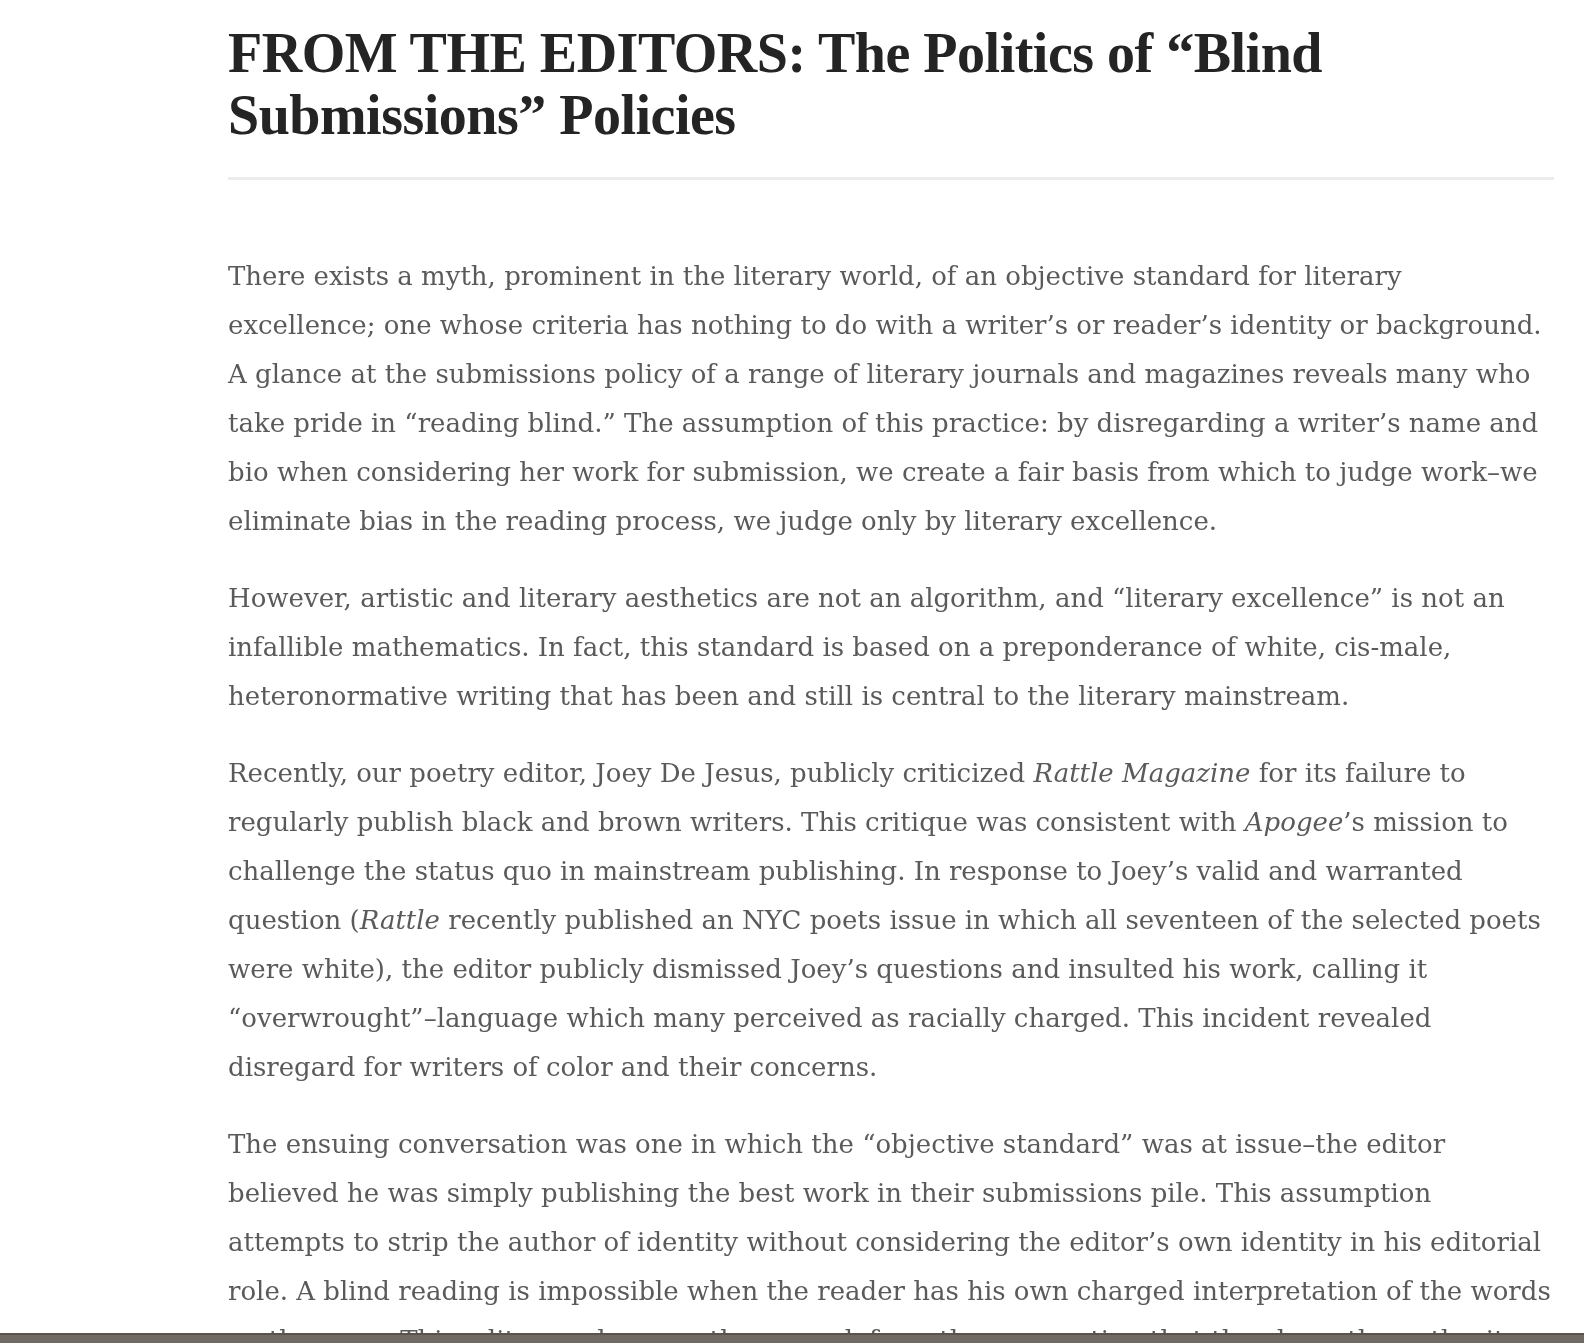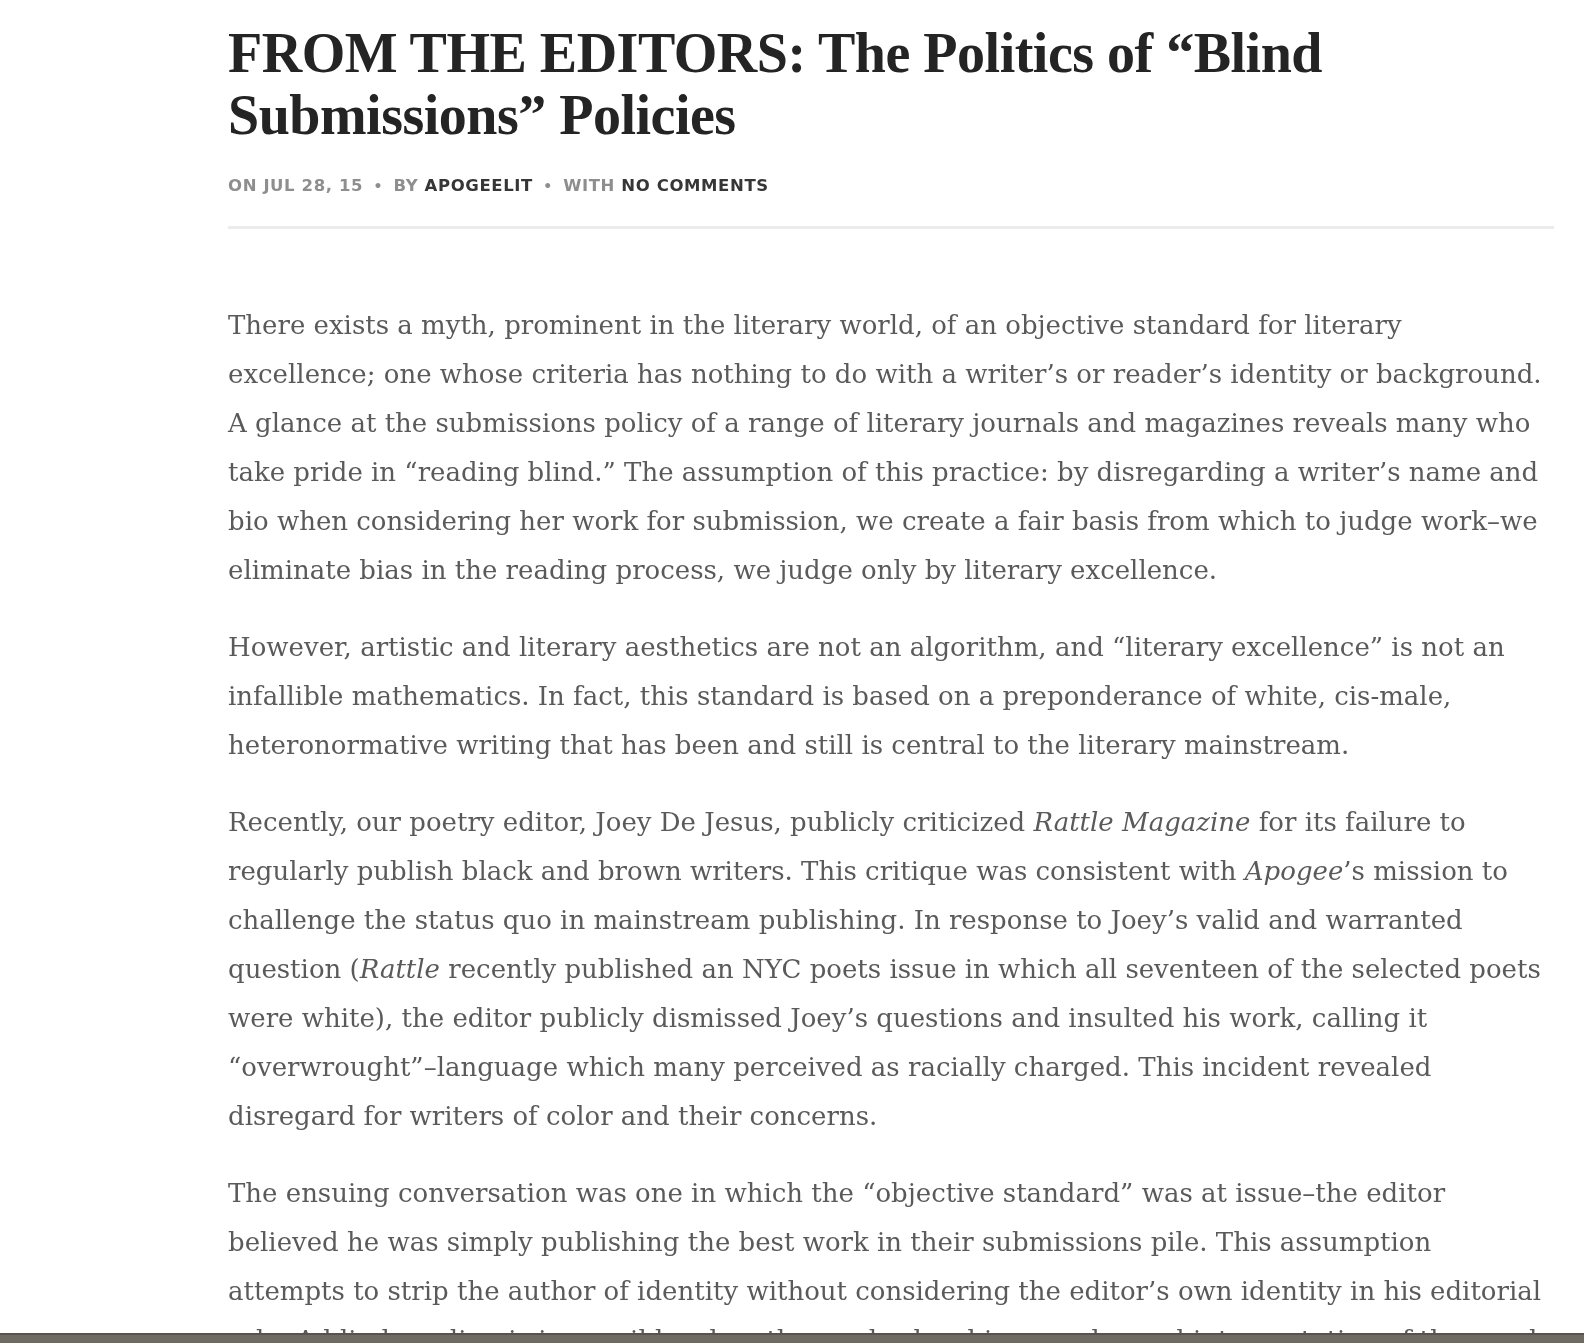--- a/index.html
+++ b/index.html
@@ -76,29 +76,20 @@
   }
 </style>
 </head>
 <body>
 
 <div class="page">
   <div class="content">
 
     <h1 class="post-title">FROM THE EDITORS: The Politics of “Blind Submissions” Policies</h1>
 
-    <div class="byline">
-      <span>ON JUL 28, 15</span>
-      <span class="sep">•</span>
-      <span>BY</span>
-      <a class="meta-link">APOGEELIT</a>
-      <span class="sep">•</span>
-      <span>WITH</span>
-      <a class="meta-link">NO COMMENTS</a>
-    </div>
 
     <hr class="divider">
 
     <div class="article-body" id="article-body">
         <p><span>There exists a myth, prominent in the literary world, of an objective standard for literary excellence; one whose criteria has nothing to do with a writer’s or reader’s identity or background. A glance at the submissions policy of a range of literary journals and magazines reveals many who take pride in “reading blind.” The assumption of this practice: by disregarding a writer’s name and bio when considering her work for submission, we create a fair basis from which to judge work–we eliminate bias in the reading process, we judge only by literary excellence.</span></p>
         <p><span>However, artistic and literary aesthetics are not an algorithm, and “literary excellence” is not an infallible mathematics. In fact, this standard is based on a preponderance of white, cis-male, heteronormative writing that has been and still is central to the literary mainstream.</span></p>
         <p><span>Recently, our poetry editor, Joey De Jesus, publicly criticized </span><em>Rattle Magazine</em><span> for its failure to regularly publish black and brown writers. This critique was consistent with </span><em>Apogee</em><span>’s mission to challenge the status quo in mainstream publishing. In response to Joey’s valid and warranted question (</span><em>Rattle</em><span> recently published an NYC poets issue in which all seventeen of the selected poets were white), the editor publicly dismissed Joey’s questions and insulted his work, calling it “overwrought”–language which many perceived as racially charged. This incident revealed disregard for writers of color and their concerns.</span></p>
         <p><span>The ensuing conversation was one in which the “objective standard” was at issue–the editor believed he was simply publishing the best work in their submissions pile. This assumption attempts to strip the author of identity without considering the editor’s own identity in his editorial role. A blind reading is impossible when the reader has his own charged interpretation of the words on the page. This editor, and many others, work from the assumption that they have the authority on literary goodness without first considering the origins of their own preferences.</span></p>
       </div>
 

